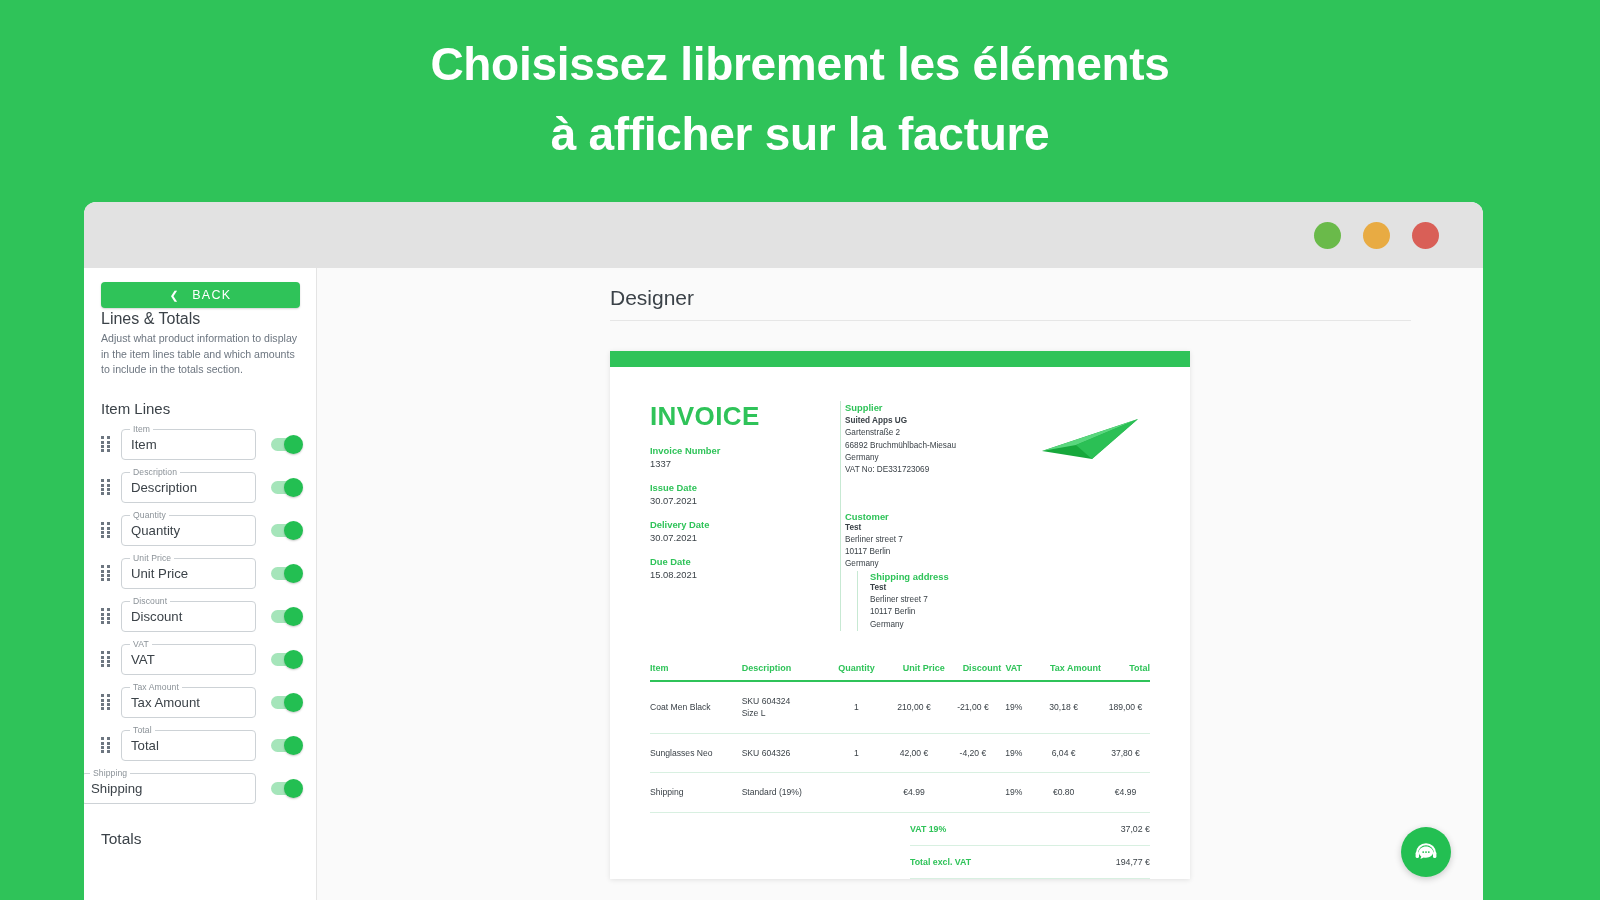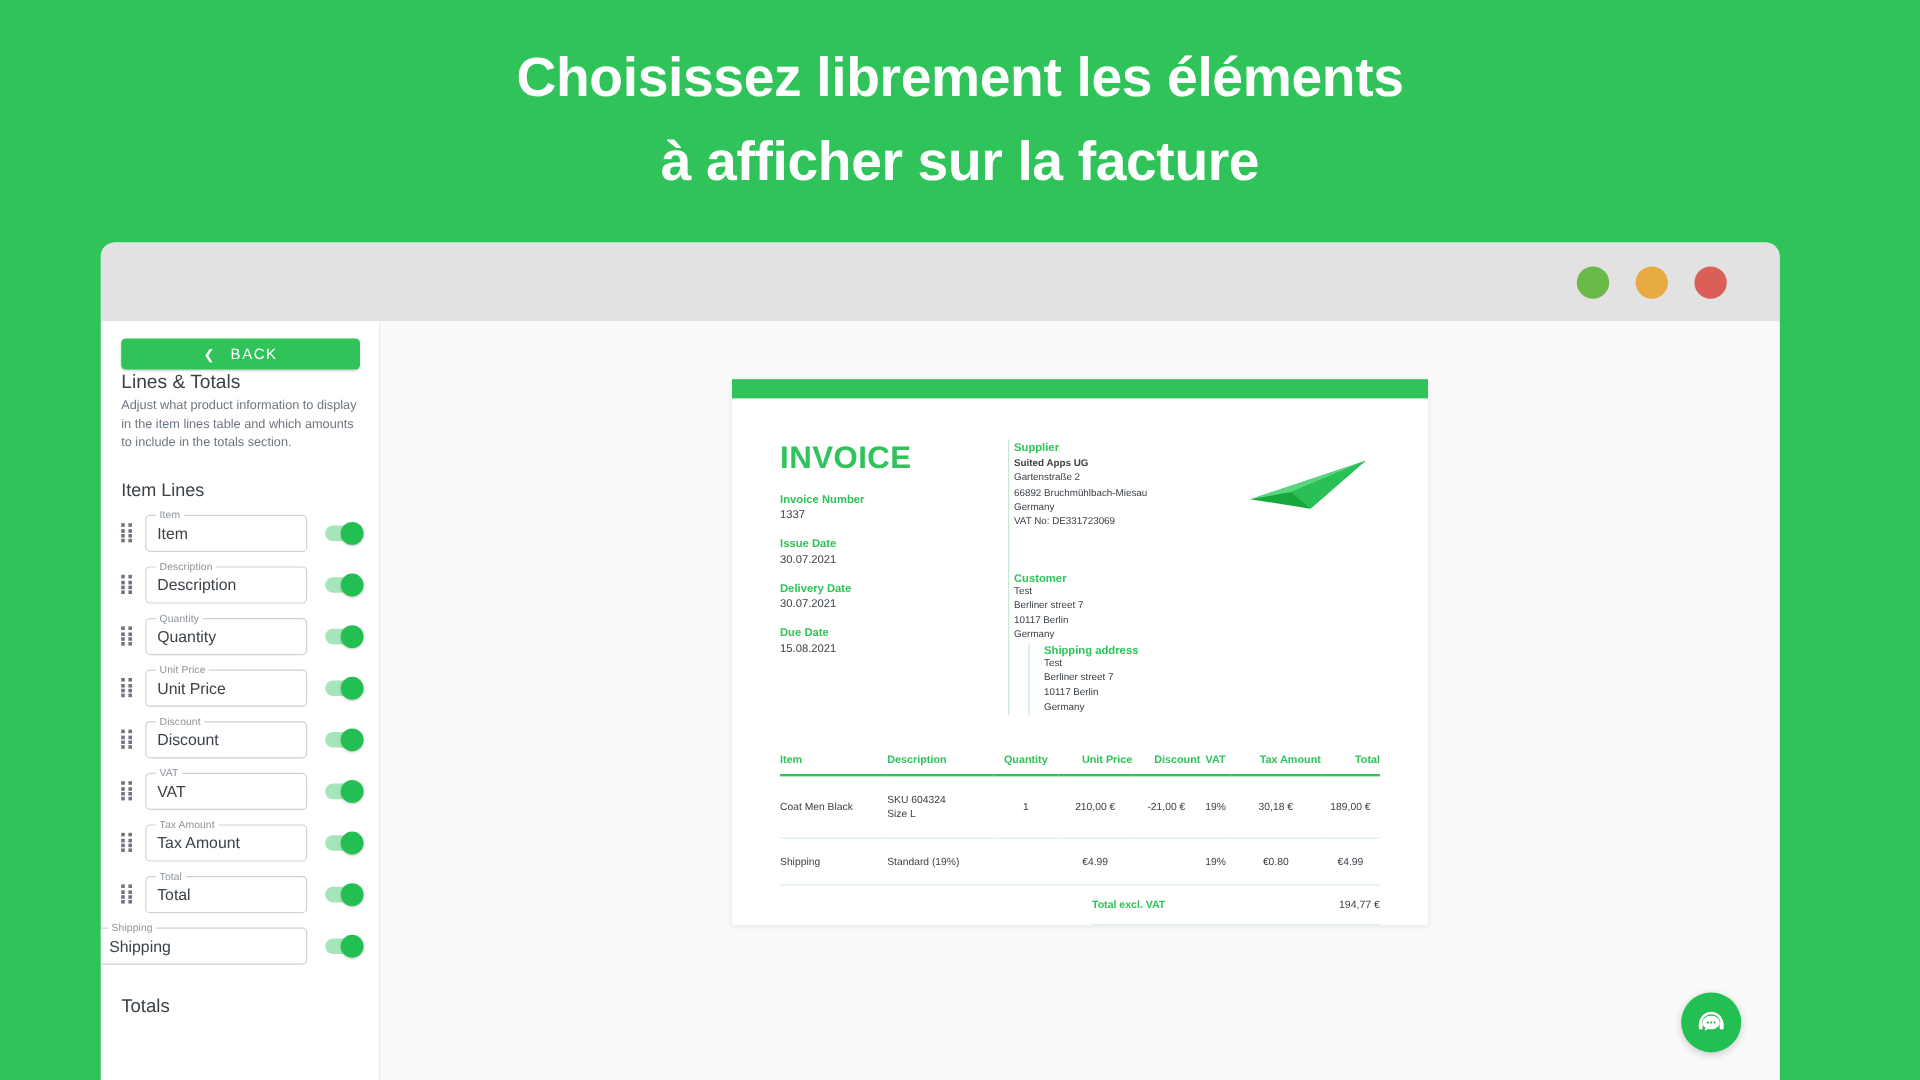--- a/index.html
+++ b/index.html
@@ -119,21 +119,21 @@
   .inv-title {
     font-size: 26px; font-weight: bold; color: #2fc359; letter-spacing: 0.4px;
   }
   .lbl { color: #2fc359; font-weight: bold; font-size: 9.4px; margin-top: 13px; }
   .val { color: #3b4248; font-size: 9.4px; margin-top: 2px; }
 
   .party { display: flex; flex-direction: column; }
   .party-col { flex: 1; }
   .party-col.second { border-left: 1px solid #c7e9d3; padding-left: 12px; margin-left: 12px; }
   .party-line { color: #3b4248; font-size: 8.2px; line-height: 1.5; }
-  .party-line.bold { font-weight: normal; }
+  .party-line.bold { font-weight: bold; }
   .supplier-block { font-size: 8.2px; line-height: 1.5; color: #3b4248; }
   .supplier-block .bold { font-weight: bold; }
 
   .logo {
     position: absolute; right: 4px; top: 14px; width: 112px; height: 62px;
   }
 
   
   .items { margin-top: 32px; width: 100%; border-collapse: collapse; }
   .items th {
@@ -356,20 +356,21 @@
               <span class="thumb"></span>
             </span>
           </div>
         </div>
 
       <div class="totals-title">Totals</div>
     </div>
 
     <div class="main">
 
+      <div class="designer-head">Designer</div>
 
       <div class="invoice">
         <div class="invoice-topbar"></div>
         <div class="invoice-inner">
 
           <div class="inv-head">
             <div class="inv-left">
               <div class="inv-title">INVOICE</div>
               <div id="invoice-meta">
                   <div class="lbl">Invoice Number</div>
@@ -445,35 +446,49 @@
                     <div>Size L</div>
                   </td>
                   <td class="c">1</td>
                   <td class="r">210,00 €</td>
                   <td class="r">-21,00 €</td>
                   <td class="c">19%</td>
                   <td class="r">30,18 €</td>
                   <td class="r">189,00 €</td>
                 </tr>
                 <tr>
+                  <td class="l">Sunglasses Neo</td>
+                  <td class="l">SKU 604326</td>
+                  <td class="c">1</td>
+                  <td class="r">42,00 €</td>
+                  <td class="r">-4,20 €</td>
+                  <td class="c">19%</td>
+                  <td class="r">6,04 €</td>
+                  <td class="r">37,80 €</td>
+                </tr>
+                <tr>
                   <td class="l">Shipping</td>
                   <td class="l">Standard (19%)</td>
                   <td class="c"></td>
                   <td class="r">€4.99</td>
                   <td class="r"></td>
                   <td class="c">19%</td>
                   <td class="r">€0.80</td>
                   <td class="r">€4.99</td>
                 </tr>
               </tbody>
           </table>
 
           <table class="totals-tbl">
             <tbody id="totals-body">
                 <tr>
+                  <td class="k">VAT 19%</td>
+                  <td class="v">37,02 €</td>
+                </tr>
+                <tr>
                   <td class="k">Total excl. VAT</td>
                   <td class="v">194,77 €</td>
                 </tr>
               </tbody>
           </table>
 
         </div>
       </div>
 
       <div class="chat">

